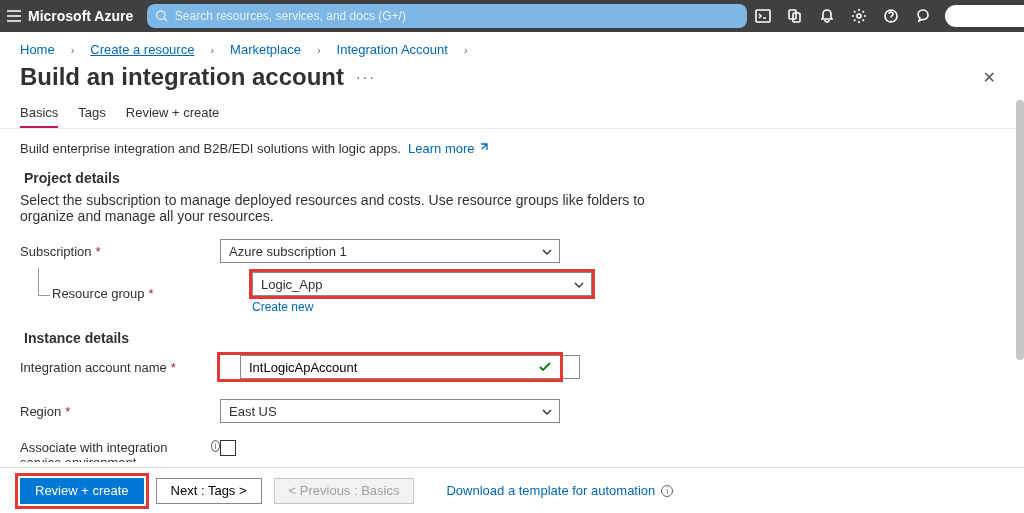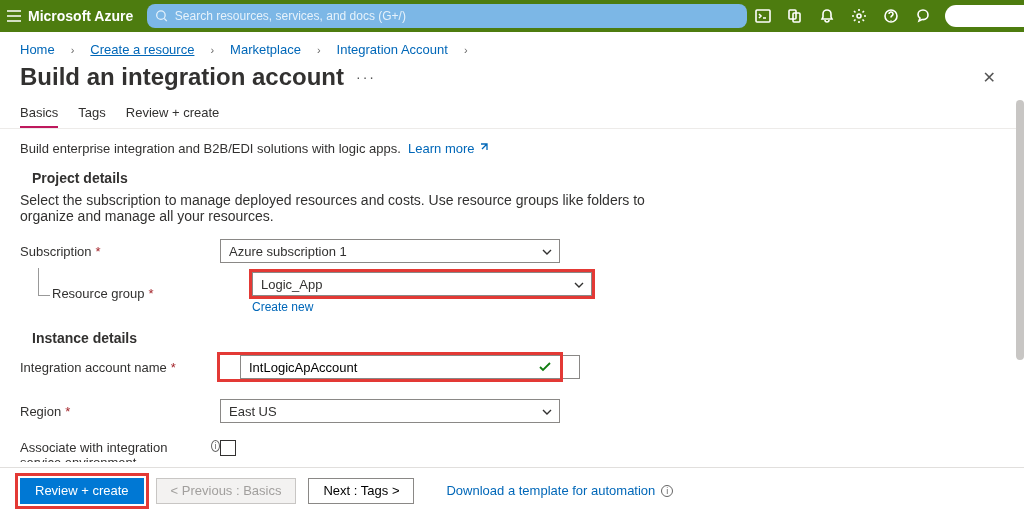--- a/index.html
+++ b/index.html
@@ -1,19 +1,19 @@
 <!DOCTYPE html>
 <html><head>
 <meta charset="utf-8">
 <style>
   * { box-sizing: border-box; margin: 0; padding: 0; font-family: "Segoe UI", Arial, sans-serif; }
   body { width: 1024px; height: 513px; overflow: hidden; background: #fff; font-size: 13px; color: #323130; position: relative; }
 
   
-  .topbar { background: #4d7c0f; height: 32px; display: flex; align-items: center; color: #fff; padding: 0 6px; }
+  .topbar { background: #404040; height: 32px; display: flex; align-items: center; color: #fff; padding: 0 6px; }
   .hamburger { width: 28px; display: flex; align-items: center; justify-content: center; cursor: pointer; }
   .brand { font-size: 14px; font-weight: 600; padding: 0 14px 0 6px; white-space: nowrap; }
   .searchbox { flex: 0 0 600px; height: 24px; background: #7cb7e6; border-radius: 8px; display: flex; align-items: center; padding: 0 8px; }
   .searchbox input { background: transparent; border: none; outline: none; width: 100%; font-size: 12px; color: #fff; }
   .searchbox input::placeholder { color: #e6f2fb; }
   .topbar-icons { margin-left: auto; display: flex; align-items: center; gap: 0; }
   .topbar-icons .ticon { width: 32px; height: 32px; display: flex; align-items: center; justify-content: center; cursor: pointer; }
   .topbar-icons svg { width: 16px; height: 16px; stroke: #fff; fill: none; stroke-width: 1.6; }
   .pillbox { width: 96px; height: 22px; background: #fff; border-radius: 11px; margin: 0 6px; }
 
@@ -31,21 +31,21 @@
 
   
   .tabs { display: flex; gap: 20px; padding: 0 20px; border-bottom: 1px solid #edebe9; }
   .tab { font-size: 13px; padding: 6px 0; cursor: pointer; color: #323130; }
   .tab.active { border-bottom: 2px solid #be185d; font-weight: 400; }
 
   
   .content { padding: 12px 20px 0 20px; position: relative; height: calc(513px - 32px - 32px - 40px - 30px - 46px); overflow: hidden; }
   .desc { font-size: 13px; margin-bottom: 14px; }
   .desc a { color: #0067b8; text-decoration: none; }
-  .section-head { font-size: 14px; font-weight: 600; margin: 8px 0 6px 12px; }
+  .section-head { font-size: 14px; font-weight: 600; margin: 8px 0 6px 4px; }
   .section-sub { font-size: 14px; color: #323130; margin-bottom: 12px; max-width: 640px; }
 
   .form-row { display: flex; align-items: center; min-height: 30px; margin-bottom: 6px; }
   .form-label { width: 200px; font-size: 13px; display:flex; align-items:center; gap:4px;}
   .form-label .req { color: #a4262c; }
   .indent { margin-left: 32px; position: relative; }
   .indent-line { position: absolute; left: -14px; top: -18px; width: 12px; height: 28px; border-left: 1px solid #999; border-bottom: 1px solid #999;}
   .form-field { width: 340px; position: relative; }
   .selectlike { border: 1px solid #8a8886; background: #fff; height: 24px; display: flex; align-items: center; padding: 0 22px 0 8px; font-size: 13px; position: relative; cursor:pointer;}
   .selectlike .chev { position: absolute; right: 6px; top: 6px; }
@@ -239,19 +239,19 @@
 </div>
 
 <div class="vscroll">
   <div class="vscroll-thumb"></div>
 </div>
 
 <div class="footer">
   <span class="primary-box">
     <button class="btn primary">Review + create</button>
   </span>
+  <button class="btn">Next : Tags &gt;</button>
   <button class="btn disabled">&lt; Previous : Basics</button>
-  <button class="btn">Next : Tags &gt;</button>
   <a class="link">
     <span>Download a template for automation</span>
     <span class="info-icon">i</span>
   </a>
 </div>
 
 </body></html>

